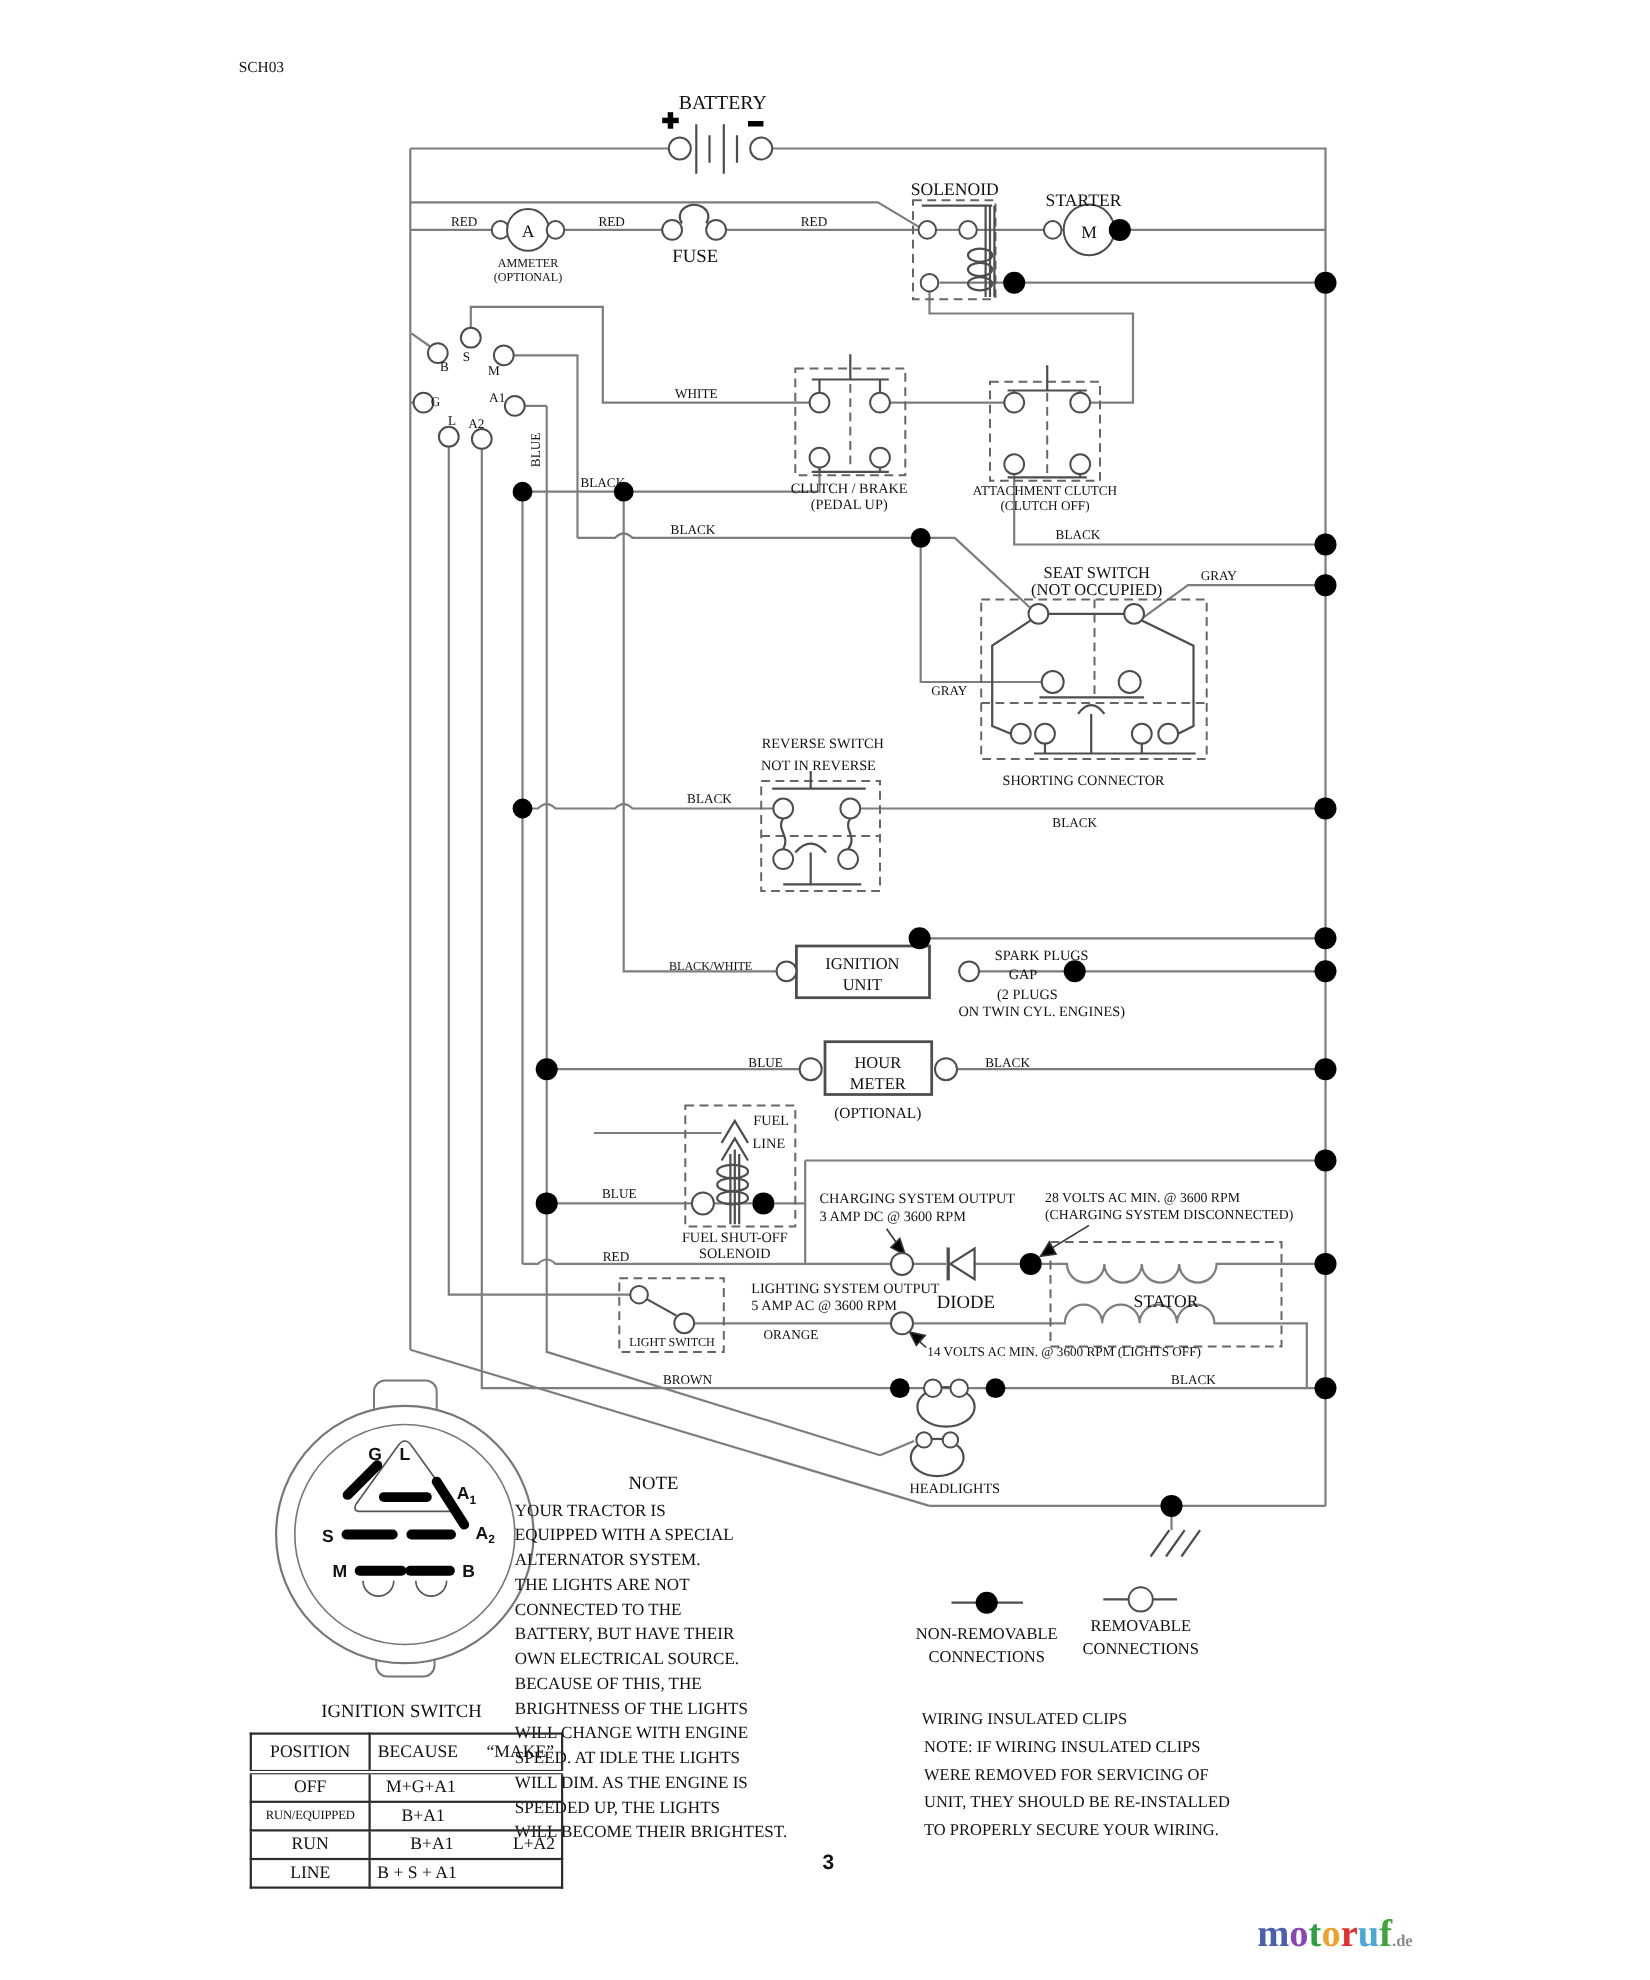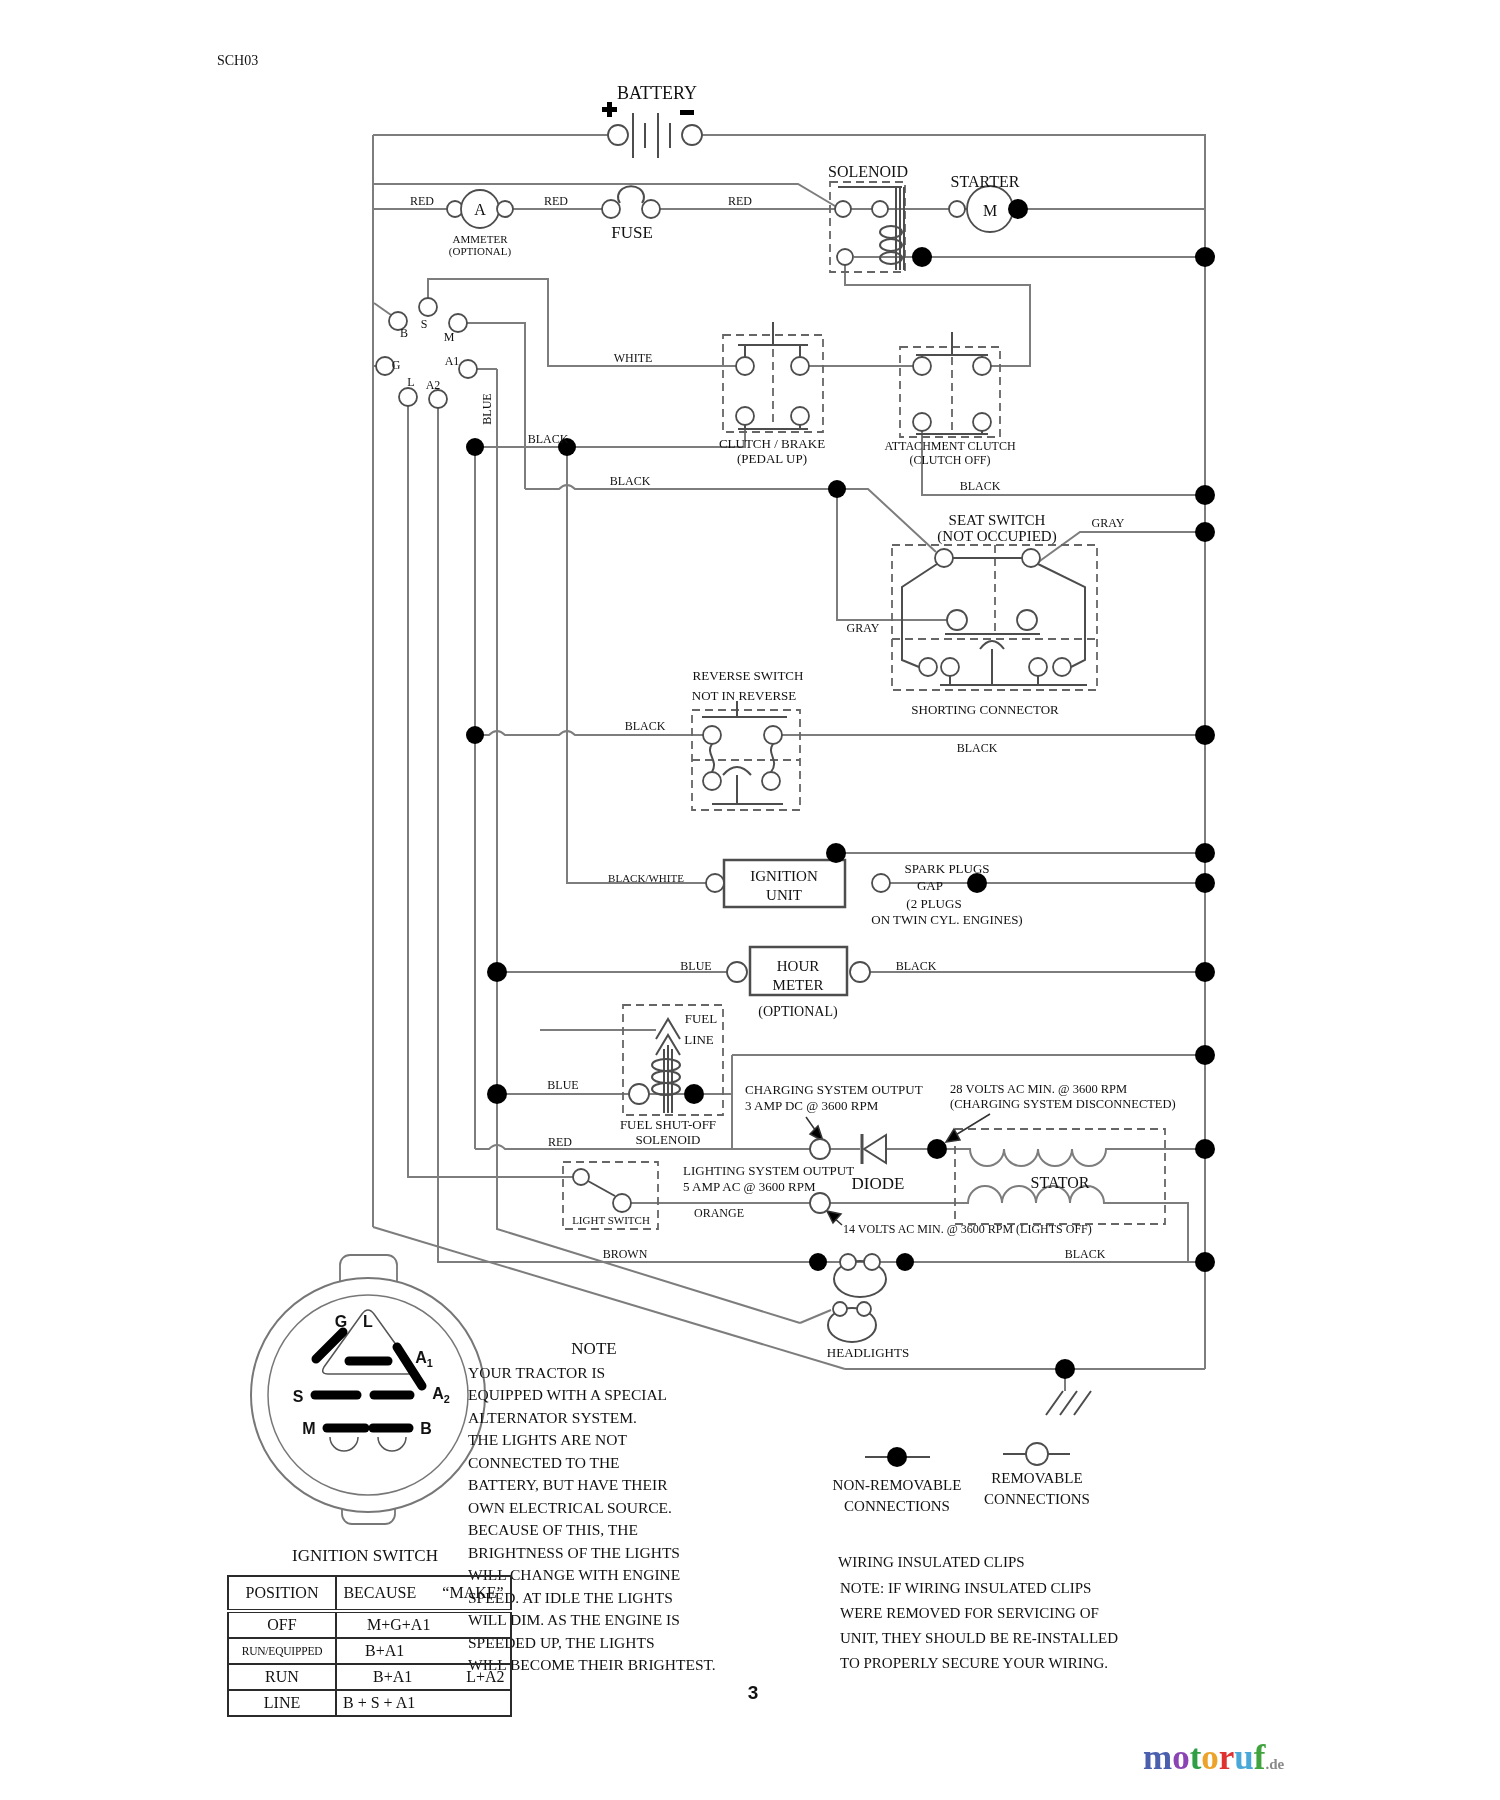--- a/index.html
+++ b/index.html
@@ -397,21 +397,21 @@
     <table>
       <thead>
         <tr>
           <th class="col-pos">POSITION</th>
           <th><span>BECAUSE</span><span class="hdr-gap"></span><span>“MAKE”</span></th>
         </tr>
       </thead>
       <tbody>
         <tr>
           <td>OFF</td>
-          <td class="circuit" style="padding-left:30px">M+G+A1</td>
+          <td class="circuit" style="padding-left:14px">M+G+A1</td>
         </tr>
         <tr>
           <td class="small">RUN/EQUIPPED</td>
           <td class="circuit" style="padding-left:28px">B+A1</td>
         </tr>
         <tr>
           <td>RUN</td>
           <td class="circuit" style="padding-left:36px"><span>B+A1</span><span class="gap2"></span><span>L+A2</span></td>
         </tr>
         <tr>

